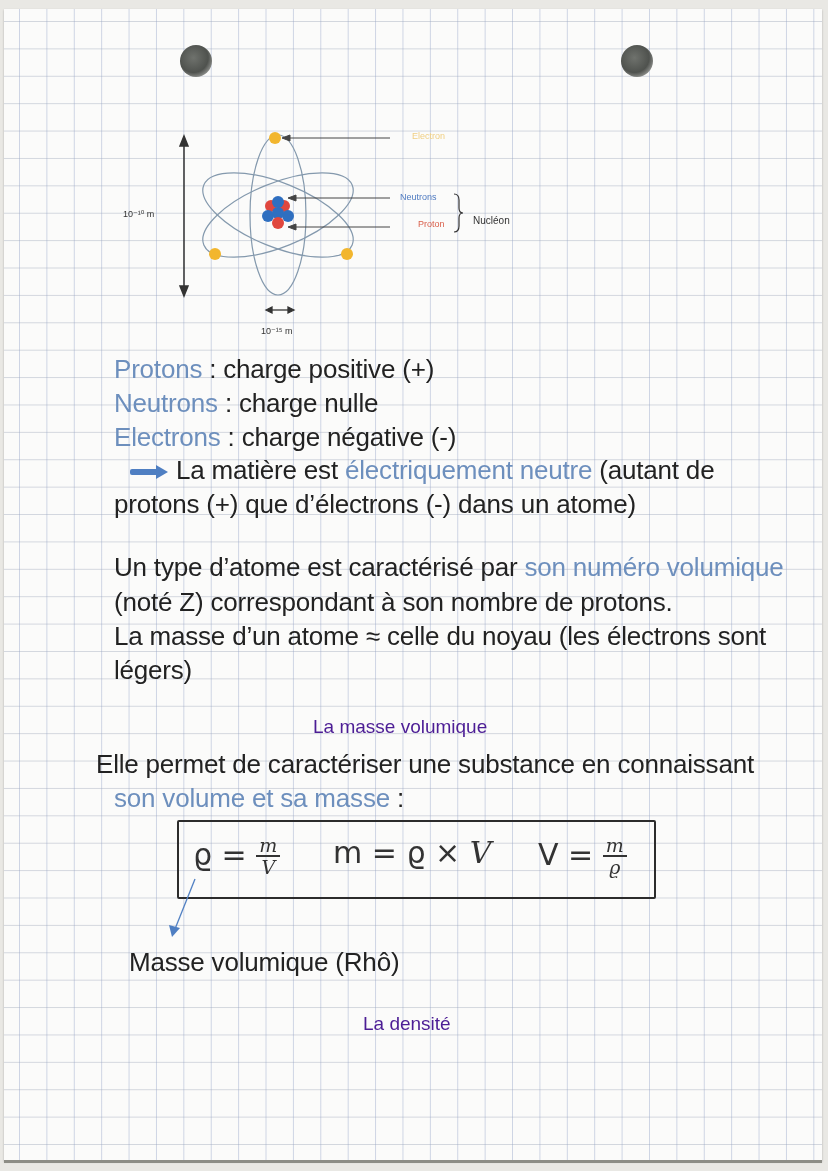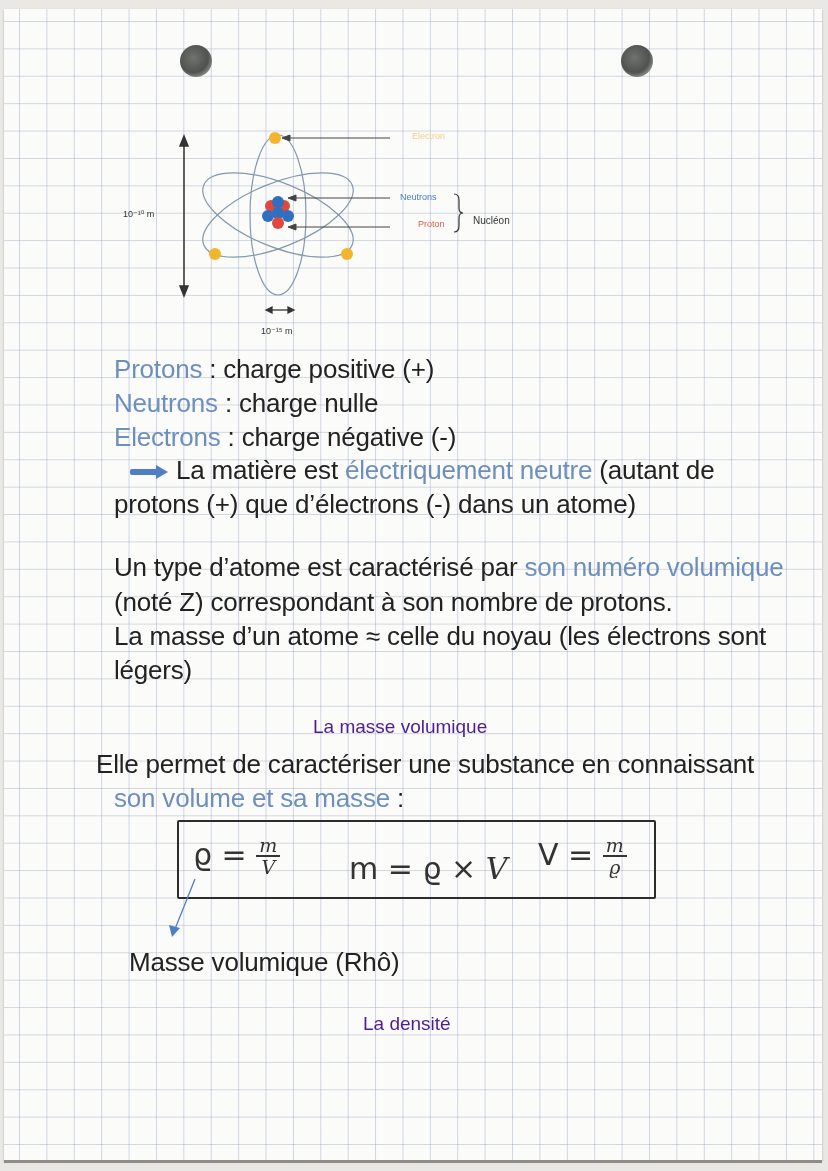--- a/index.html
+++ b/index.html
@@ -135,21 +135,21 @@
 <div class="text" style="left:96px;top:749px;">Elle permet de caractériser une substance en connaissant</div>
 <div class="text" style="left:114px;top:783px;">
   <span class="hl">son volume et sa masse</span><span> :</span>
 </div>
 
 <div class="formula-box"></div>
 <div class="formula" style="left:193px;">
   <span>ϱ =</span>
   <span class="frac"><span class="num">m</span><span class="den">V</span></span>
 </div>
-<div class="formula" style="left:349px;margin-top:16px;">
+<div class="formula" style="left:333px;">
   <span>m = ϱ × </span><span class="ital">V</span>
 </div>
 <div class="formula" style="left:538px;">
   <span>V =</span>
   <span class="frac"><span class="num">m</span><span class="den">ϱ</span></span>
 </div>
 
 <svg style="position:absolute;left:165px;top:875px;" width="40" height="65">
   <line x1="30" y1="4" x2="10" y2="54" stroke="#4f7fc2" stroke-width="1.3"></line>
   <polygon points="7,62 4,50 15,53" fill="#4f7fc2"></polygon>

